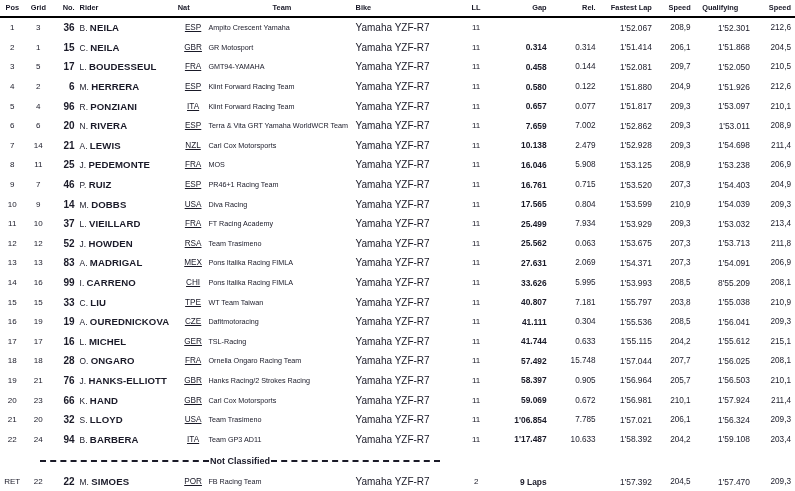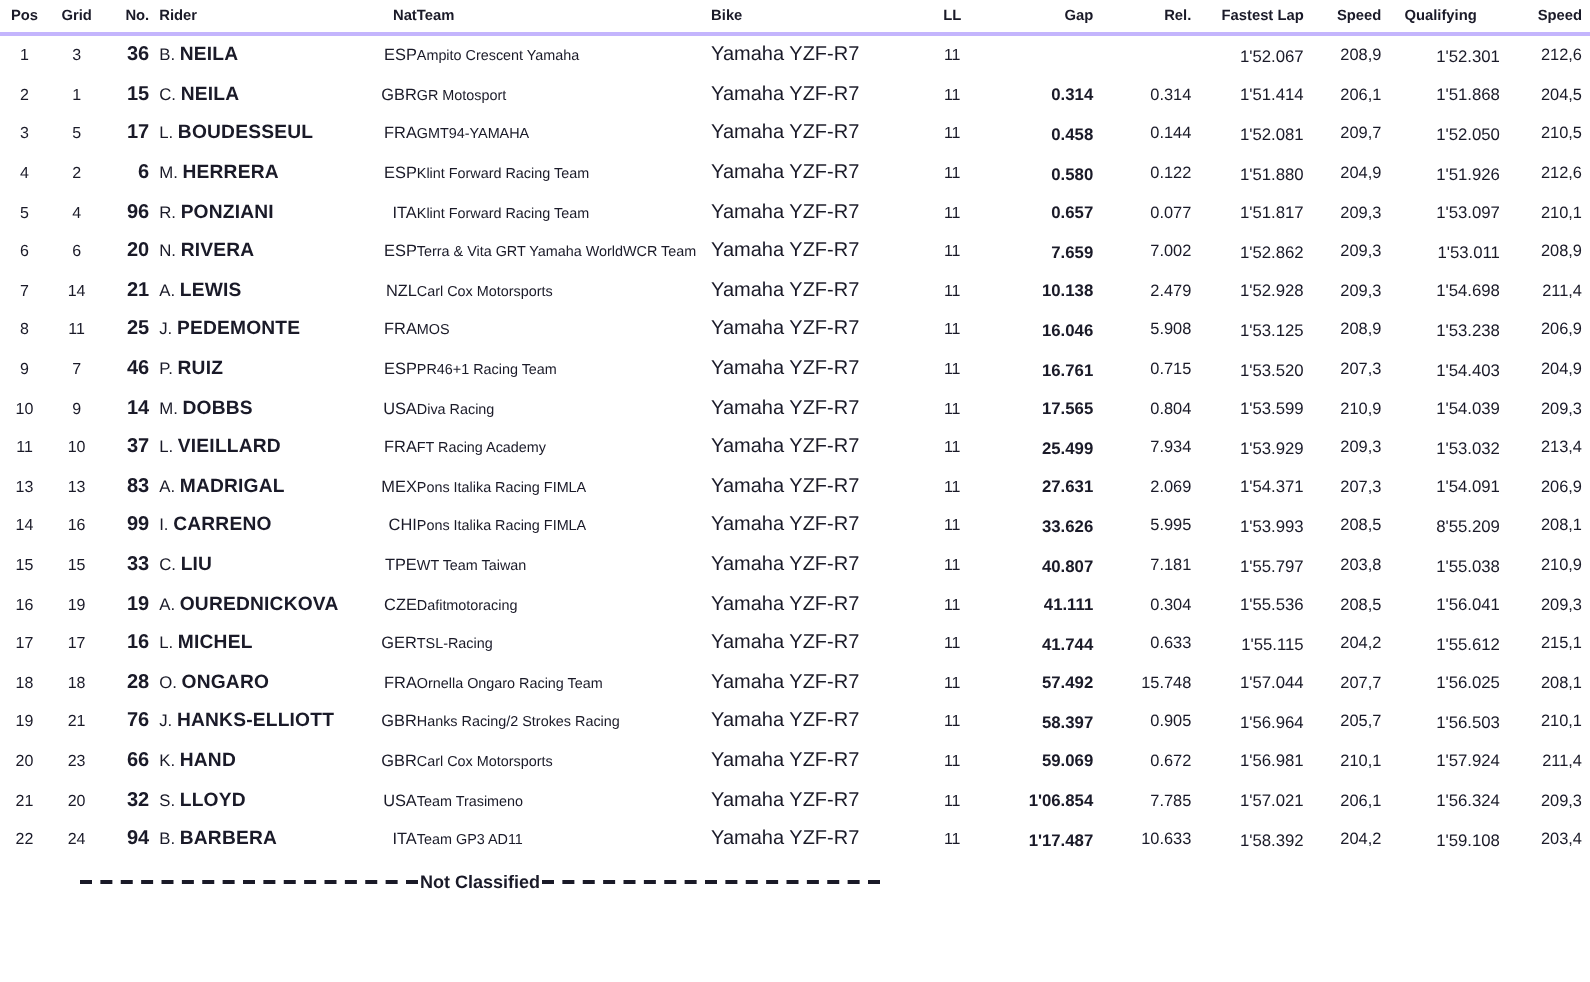--- a/index.html
+++ b/index.html
@@ -29,28 +29,28 @@
   
   thead th {
     font-size: 7.4px;
     font-weight: bold;
     color: #1a1a28;
     padding: 3px 0 4px 0;
     vertical-align: bottom;
     white-space: nowrap;
   }
   thead tr {
-    border-bottom: 2px solid #c4b5fd;
+    border-bottom: 2px solid #000000;
   }
   .th-pos      { text-align: center; width: 24px; }
   .th-grid     { text-align: center; width: 27px; }
   .th-no       { text-align: right;  width: 22px; padding-right: 2px !important; }
   .th-rider    { text-align: left;   width: 96px; padding-left: 3px !important; }
-  .th-nat      { text-align: right;   width: 30px; }
-  .th-team     { text-align: left;   width: 144px; }
+  .th-nat      { text-align: left;   width: 30px; }
+  .th-team     { text-align: center;   width: 144px; }
   .th-bike     { text-align: left;   width: 105px; }
   .th-ll       { text-align: center; width: 26px; }
   .th-gap      { text-align: right;  width: 56px; }
   .th-rel      { text-align: right;  width: 48px; }
   .th-fastest  { text-align: right;  width: 55px; }
   .th-speed1   { text-align: right;  width: 38px; }
   .th-qual     {  width: 58px; }
   .th-speed2   { text-align: right;  width: 40px; padding-right: 4px !important; }
 
   
@@ -58,21 +58,21 @@
     padding: 4.3px 0;
     white-space: nowrap;
     vertical-align: middle;
   }
   td.c-pos   { text-align: center; font-size: 8px; }
   td.c-grid  { text-align: center; font-size: 8px; }
   td.c-no    { text-align: right; font-weight: bold; font-size: 10px; padding-right: 2px !important; }
   td.c-rider { text-align: left; padding-left: 3px !important; }
   td.c-rider .initial { font-weight: normal; font-size: 8.4px; }
   td.c-rider .surname { font-weight: bold; font-size: 9.6px; letter-spacing: 0.1px; }
-  td.c-nat   { text-align: right; font-size: 8.2px; }
+  td.c-nat   { text-align: center; font-size: 8.2px; text-decoration: underline; }
   td.c-team  { text-align: left; font-size: 7.2px; }
   td.c-bike  { text-align: left; font-size: 10px; }
   td.c-ll    { text-align: center; font-size: 8px; }
   td.c-gap   { text-align: right; font-weight: bold; font-size: 8.4px; }
   td.c-rel   { text-align: right; font-size: 8.2px; }
   td.c-fast  { text-align: right; font-size: 8.4px; }
   td.c-sp1   { text-align: right; font-size: 8.2px; }
   td.c-qual  { text-align: right; font-size: 8.4px; }
   td.c-sp2   { text-align: right; font-size: 8.2px; padding-right: 4px !important; }
 
@@ -296,20 +296,36 @@
           <td class="c-bike">Yamaha YZF-R7</td>
           <td class="c-ll">11</td>
           <td class="c-gap">25.499</td>
           <td class="c-rel">7.934</td>
           <td class="c-fast">1'53.929</td>
           <td class="c-sp1">209,3</td>
           <td class="c-qual">1'53.032</td>
           <td class="c-sp2">213,4</td>
         </tr>
         <tr class="data-row">
+          <td class="c-pos">12</td>
+          <td class="c-grid">12</td>
+          <td class="c-no">52</td>
+          <td class="c-rider"><span class="initial">J. </span><span class="surname">HOWDEN</span></td>
+          <td class="c-nat">RSA</td>
+          <td class="c-team">Team Trasimeno</td>
+          <td class="c-bike">Yamaha YZF-R7</td>
+          <td class="c-ll">11</td>
+          <td class="c-gap">25.562</td>
+          <td class="c-rel">0.063</td>
+          <td class="c-fast">1'53.675</td>
+          <td class="c-sp1">207,3</td>
+          <td class="c-qual">1'53.713</td>
+          <td class="c-sp2">211,8</td>
+        </tr>
+        <tr class="data-row">
           <td class="c-pos">13</td>
           <td class="c-grid">13</td>
           <td class="c-no">83</td>
           <td class="c-rider"><span class="initial">A. </span><span class="surname">MADRIGAL</span></td>
           <td class="c-nat">MEX</td>
           <td class="c-team">Pons Italika Racing FIMLA</td>
           <td class="c-bike">Yamaha YZF-R7</td>
           <td class="c-ll">11</td>
           <td class="c-gap">27.631</td>
           <td class="c-rel">2.069</td>
@@ -464,15 +480,31 @@
         </tr>
         <tr class="sep-row">
           <td colspan="14">
             <div class="sep-wrap">
               <span class="sep-dashes"></span>
               <span class="sep-label">Not Classified</span>
               <span class="sep-dashes"></span>
             </div>
           </td>
         </tr>
+        <tr class="data-row">
+          <td class="c-pos">RET</td>
+          <td class="c-grid">22</td>
+          <td class="c-no">22</td>
+          <td class="c-rider"><span class="initial">M. </span><span class="surname">SIMOES</span></td>
+          <td class="c-nat">POR</td>
+          <td class="c-team">FB Racing Team</td>
+          <td class="c-bike">Yamaha YZF-R7</td>
+          <td class="c-ll">2</td>
+          <td class="c-gap">9 Laps</td>
+          <td class="c-rel"></td>
+          <td class="c-fast">1'57.392</td>
+          <td class="c-sp1">204,5</td>
+          <td class="c-qual">1'57.470</td>
+          <td class="c-sp2">209,3</td>
+        </tr>
       </tbody>
   </table>
 </div>
 
 </body></html>

